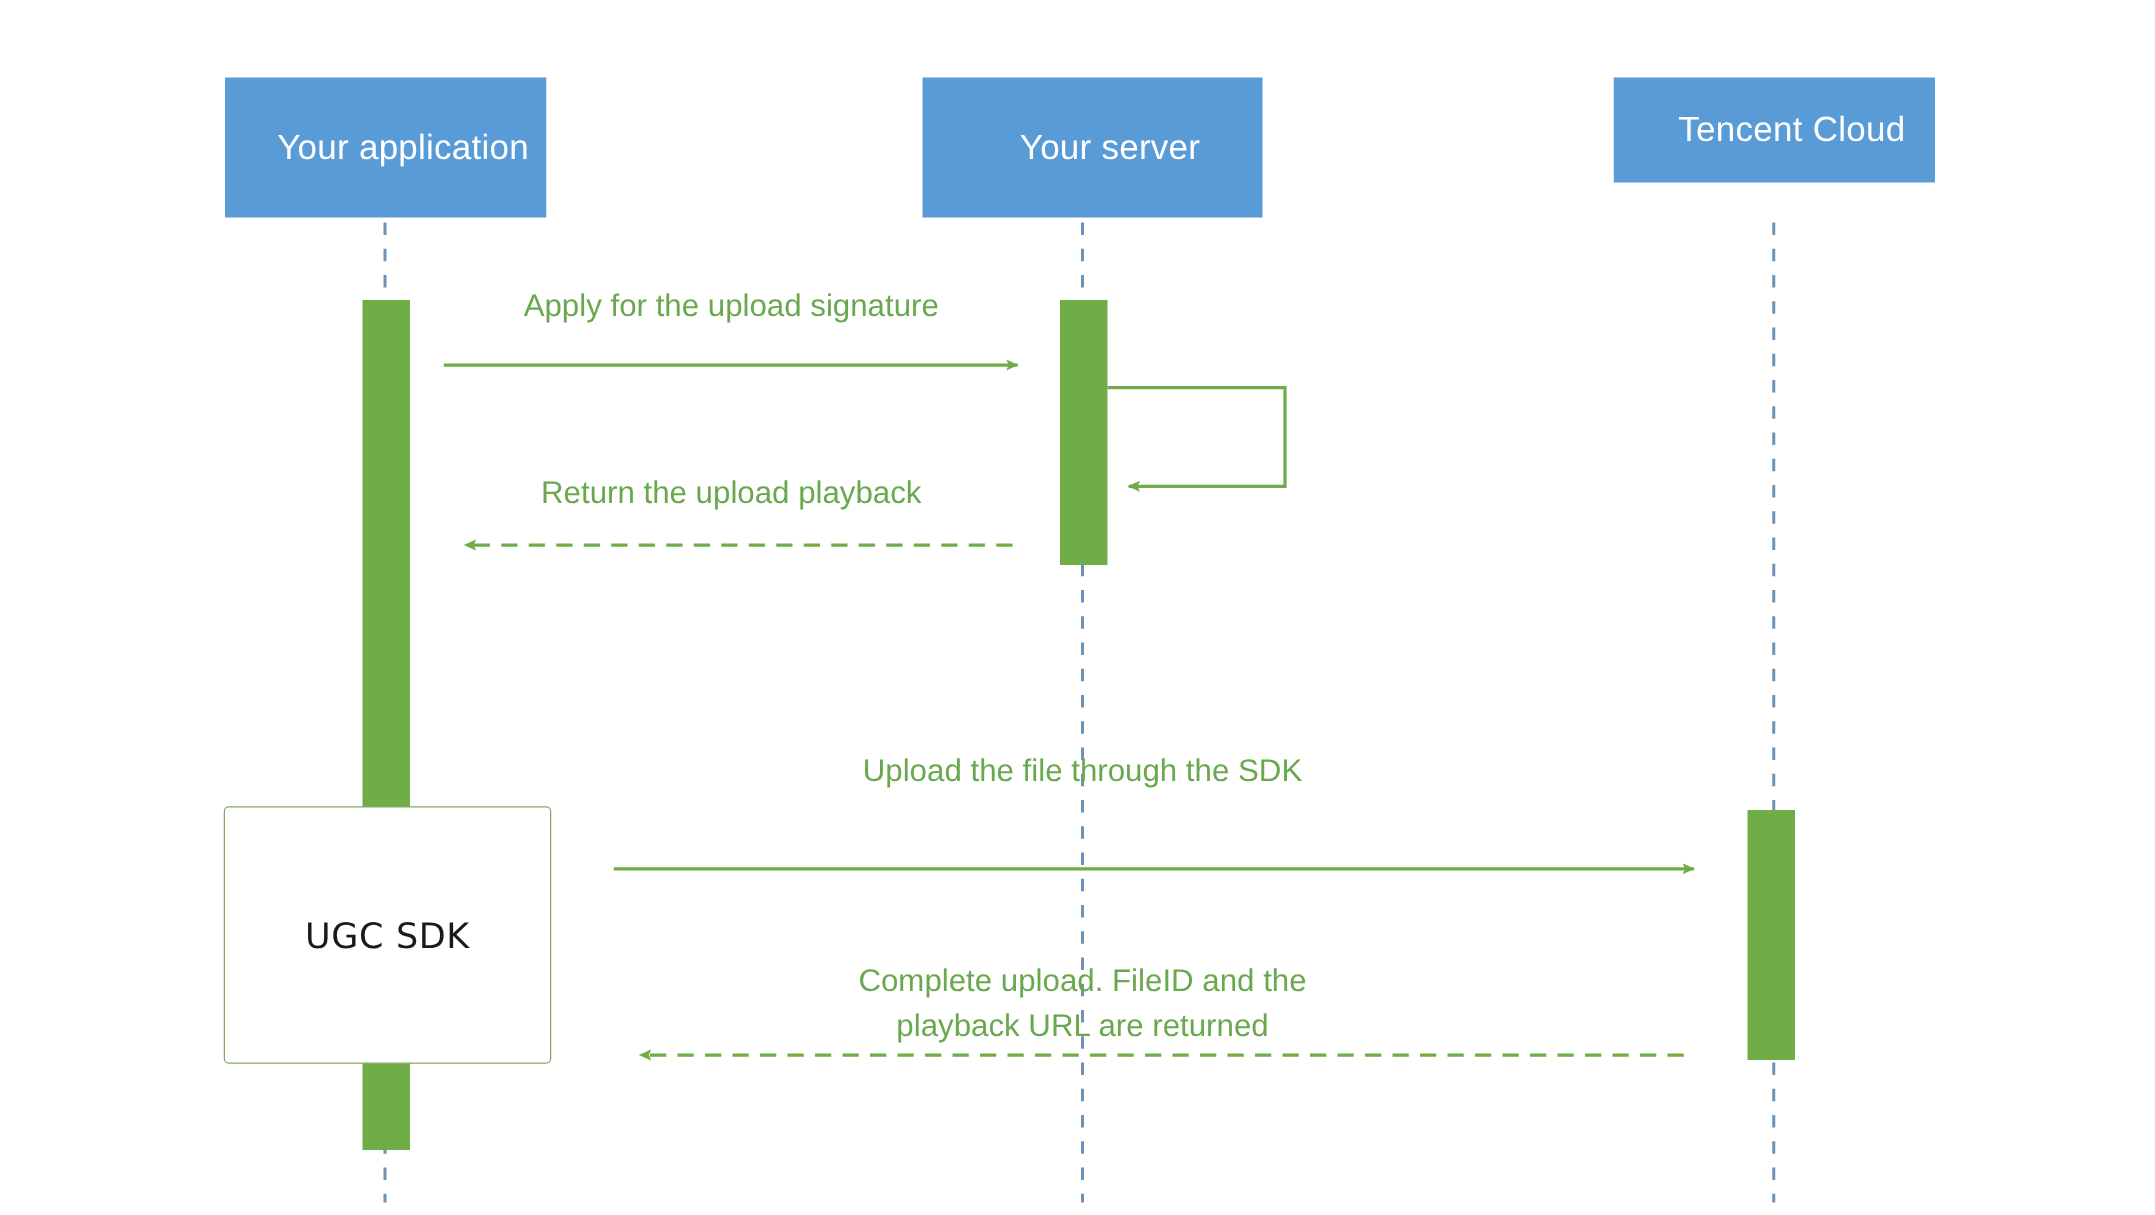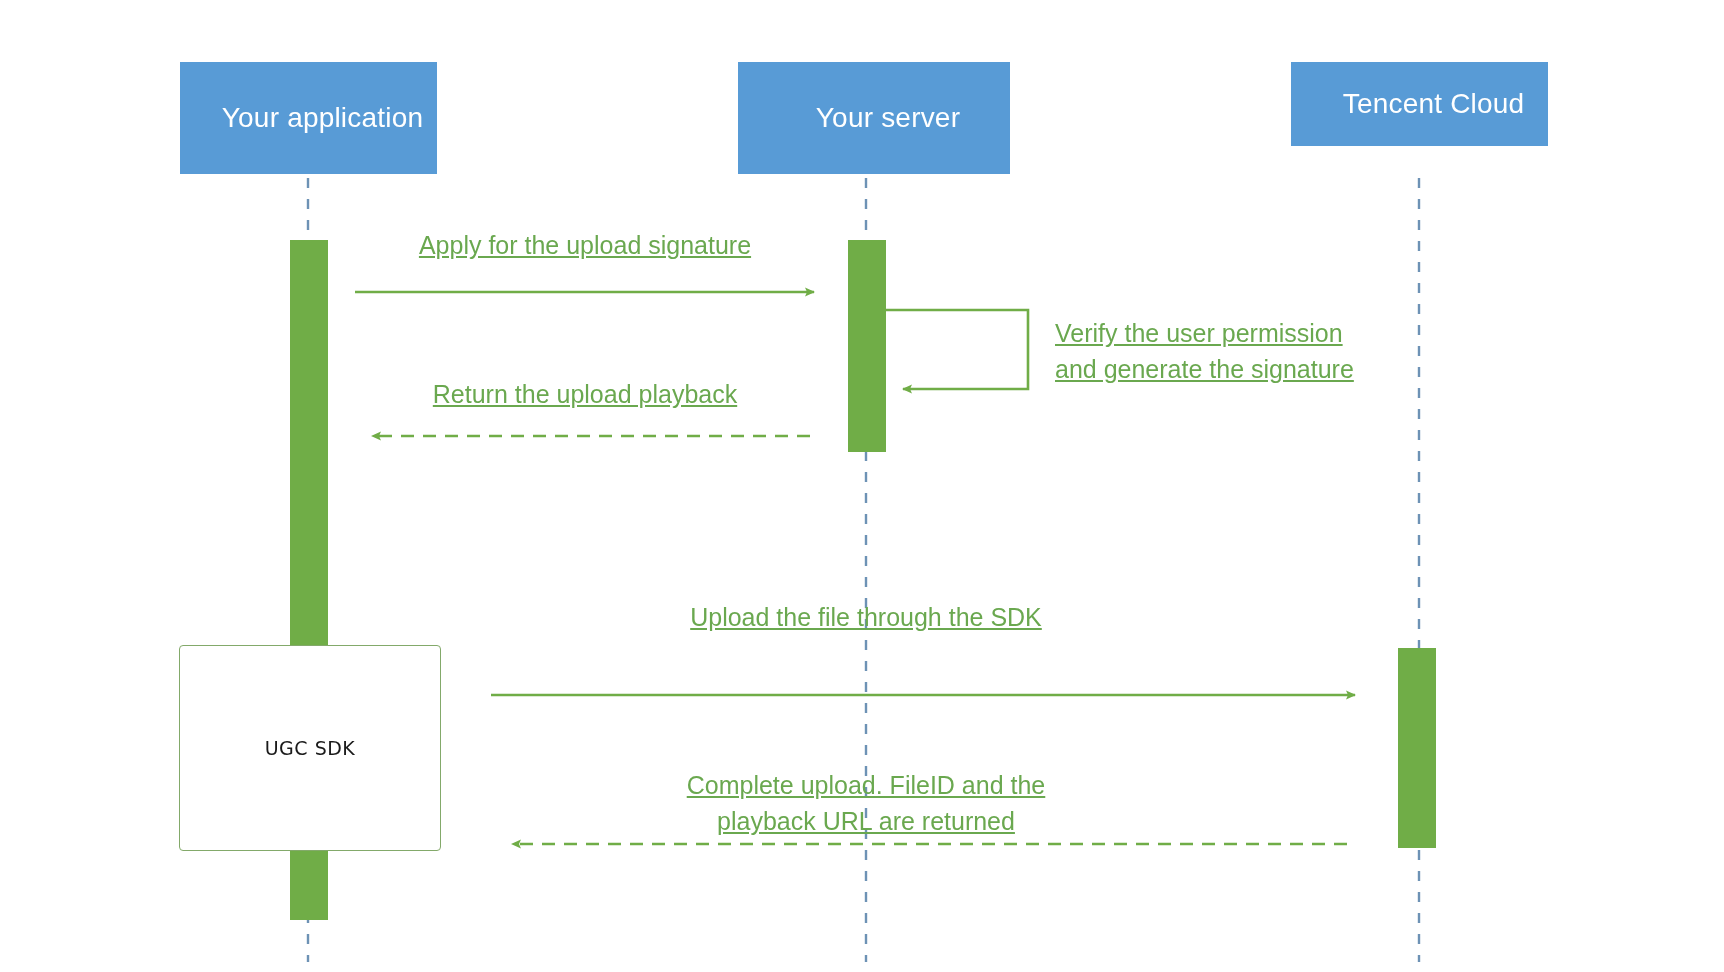--- a/index.html
+++ b/index.html
@@ -41,38 +41,37 @@
   .msg-label {
     position: absolute;
     color: #6aa84f;
     font-size: 25px;
     font-family: "Liberation Sans", sans-serif;
     font-weight: 400;
     text-align: center;
     line-height: 1.42;
     white-space: pre-line;
     box-sizing: border-box;
-    text-decoration: underline;
   }
   .msg-label.left-align {
     text-align: left;
   }
   .note-box {
     position: absolute;
     background: #ffffff;
     border: 1.6px solid #83a96a;
     border-radius: 4px;
     display: flex;
     align-items: center;
     justify-content: center;
     box-sizing: border-box;
   }
   .note-label {
     color: #1a1a1a;
-    font-size: 19px;
+    font-size: 28px;
     font-family: "DejaVu Sans", sans-serif;
     letter-spacing: 0.5px;
   }
 </style>
 </head>
 <body>
 
 <div id="stage">
 
   <svg id="diagram-svg" viewBox="0 0 1724 972" xmlns="http://www.w3.org/2000/svg">
@@ -127,22 +126,20 @@
   <div class="actor-box" style="left:738px; top:62px; width:272px; height:112px; background:#589bd6;">
     <span>Your server</span>
   </div>
 
   <div class="actor-box" style="left:1291px; top:62px; width:257px; height:84px; background:#589bd6;">
     <span>Tencent Cloud</span>
   </div>
 
   <div class="msg-label" style="left:340px; top:228px; width:490px;">Apply for the upload signature</div>
 
-  <div class="msg-label left-align" style="left:1055px; top:316px; width:400px;">Verify the user permission
-and generate the signature</div>
 
   <div class="msg-label" style="left:340px; top:377px; width:490px;">Return the upload playback</div>
 
   <div class="msg-label" style="left:616px; top:600px; width:500px;">Upload the file through the SDK</div>
 
   <div class="msg-label" style="left:596px; top:728px; width:540px;margin-top:40px;">Complete upload. FileID and the
 playback URL are returned</div>
 
   <div class="note-box" style="left:179px; top:645px; width:262px; height:206px;">
     <span class="note-label">UGC SDK</span>

